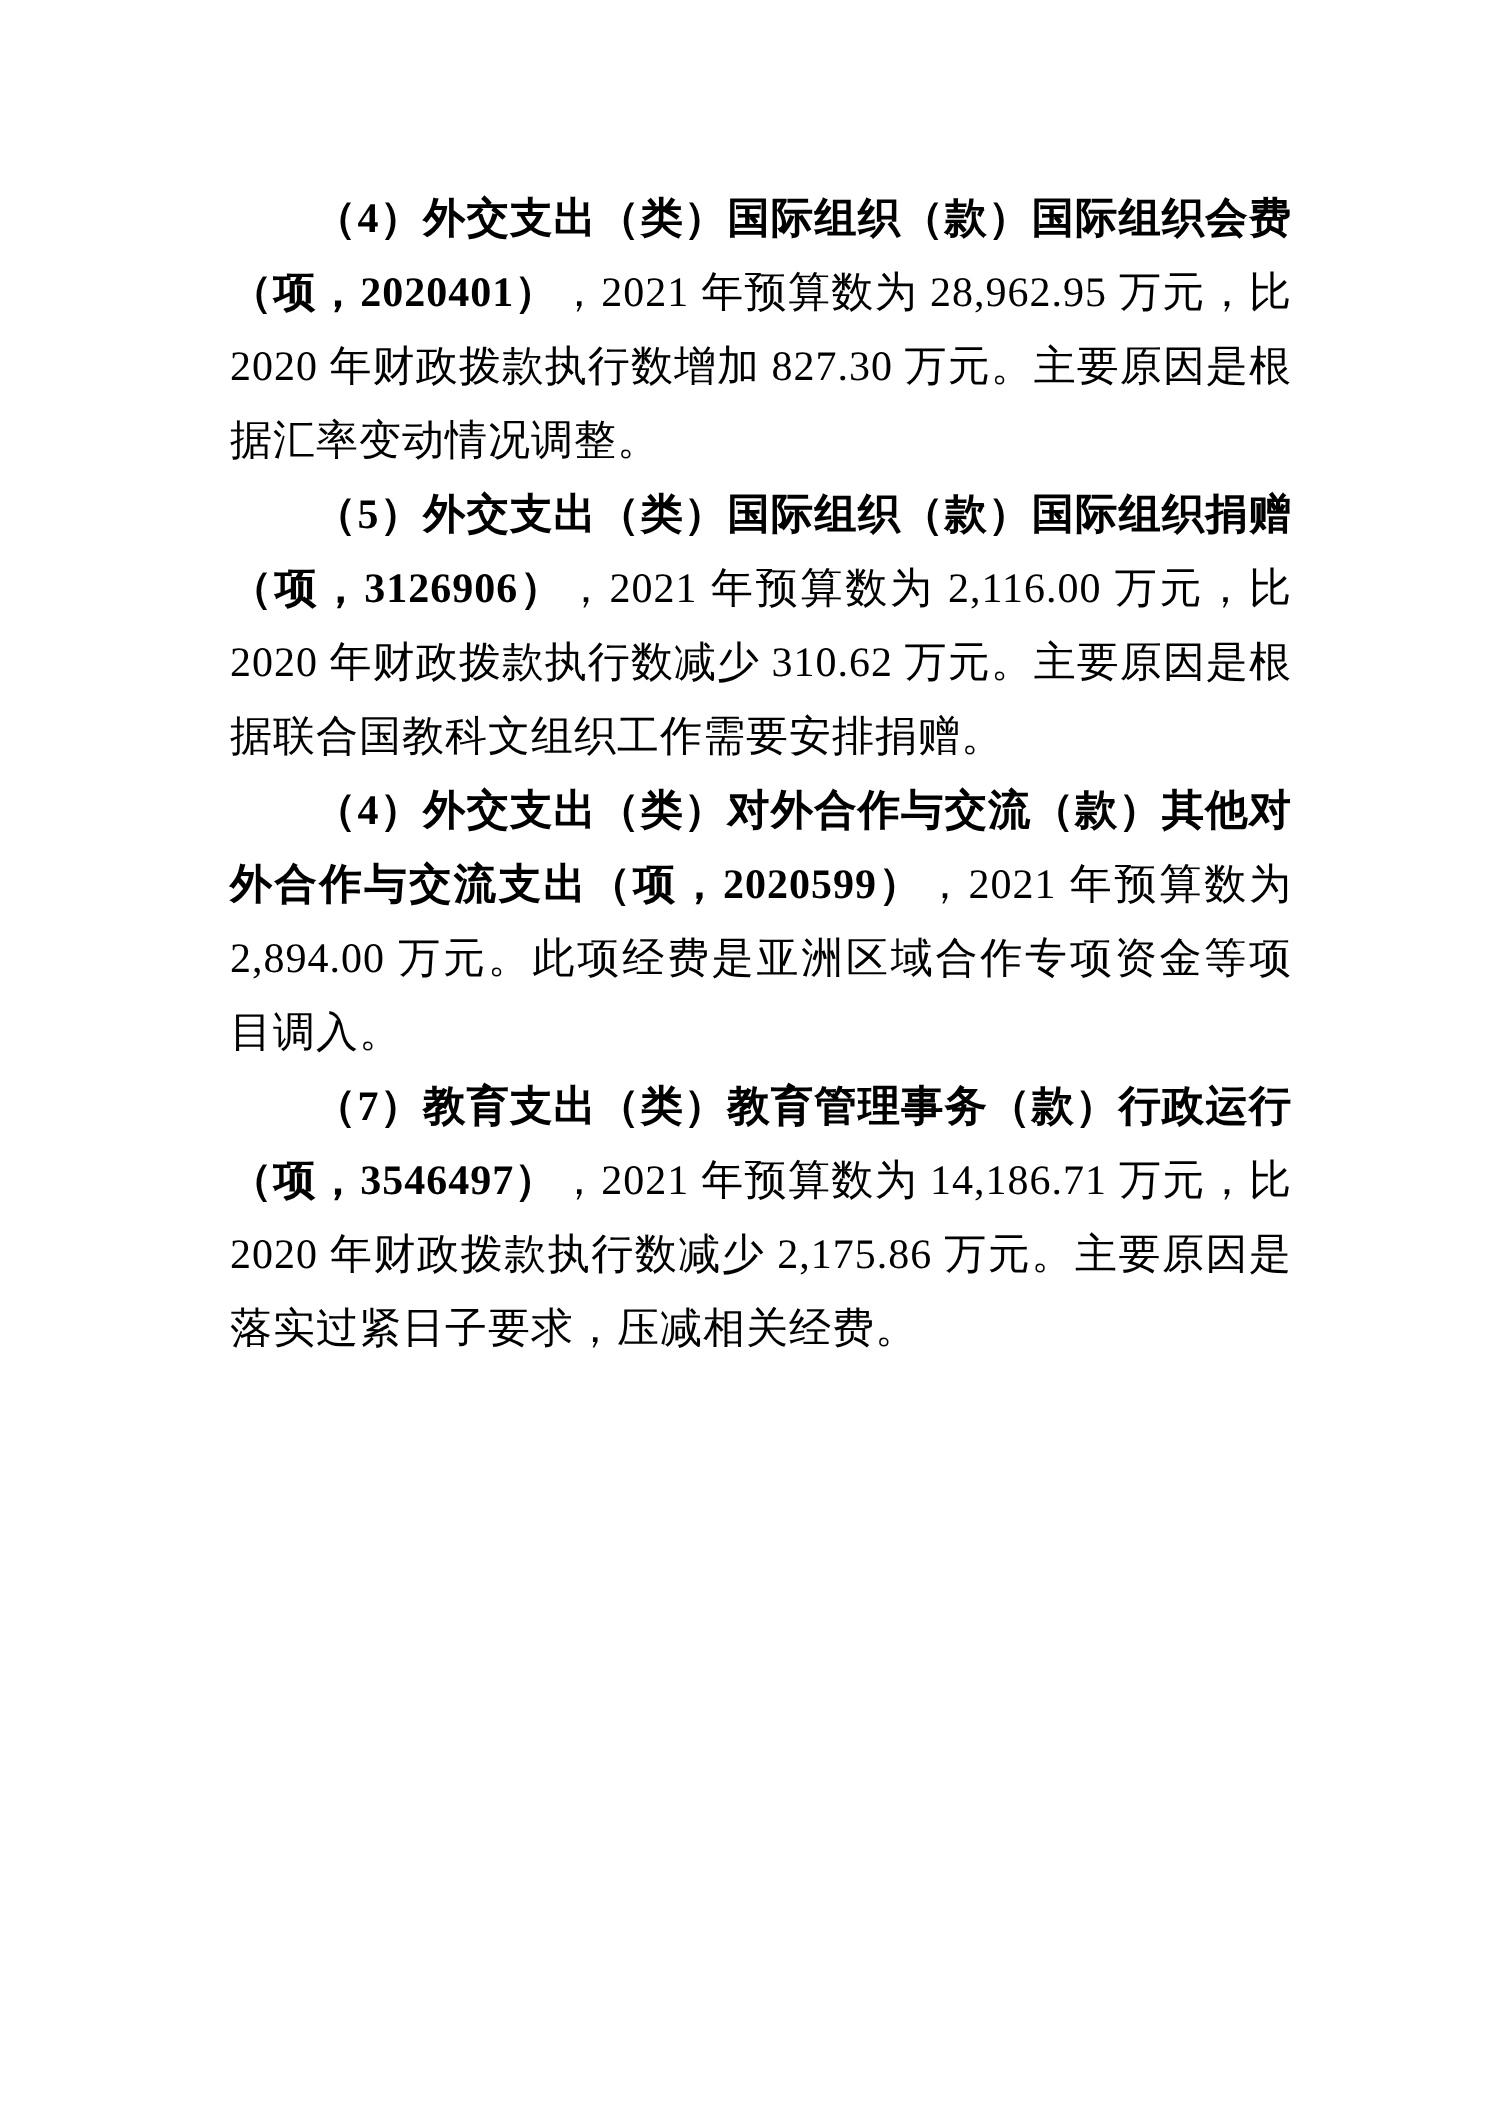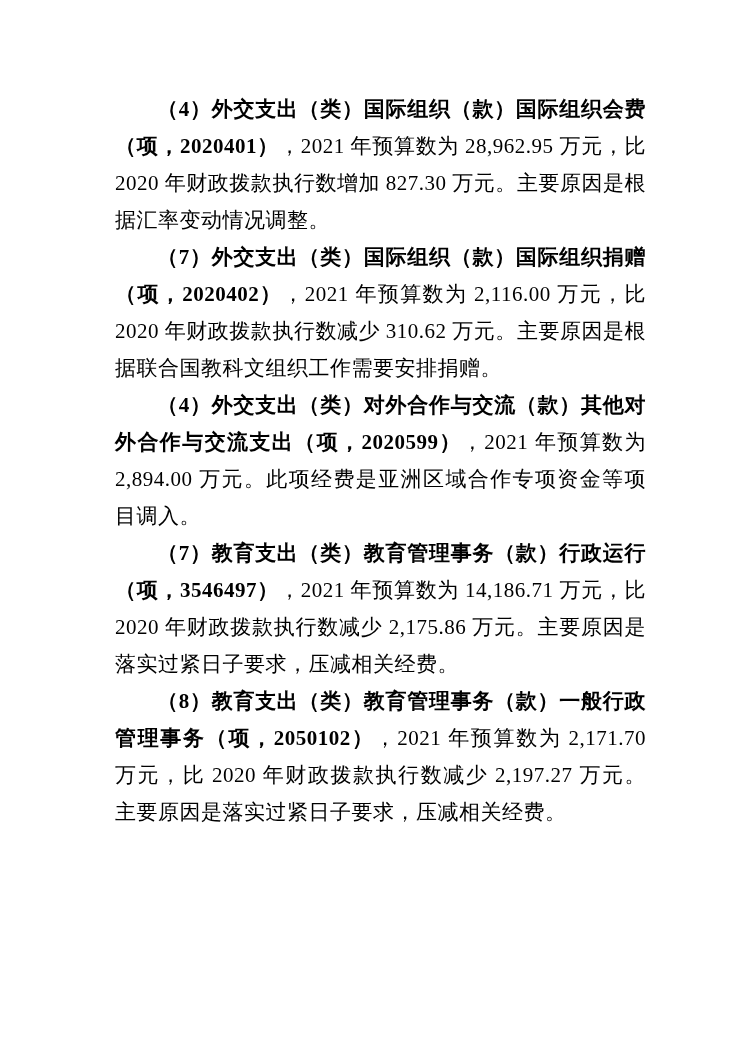--- a/index.html
+++ b/index.html
@@ -47,19 +47,18 @@
     line-height: 16px;
     color: #ef4444;
   }
 </style>
 </head>
 <body>
 
 <div class="page">
   <div class="doc-body">
     <p class="para"><b class="seg-bold">（4）外交支出（类）国际组织（款）国际组织会费（项，2020401）</b><span class="seg-regular">，2021 年预算数为 28,962.95 万元，比 2020 年财政拨款执行数增加 827.30 万元。主要原因是根据汇率变动情况调整。</span></p>
-    <p class="para"><b class="seg-bold">（7）外交支出（类）国际组织（款）国际组织捐赠（项，2020402）</b><span class="seg-regular">，2021 年预算数为 2,116.00 万元，比 2020 年财政拨款执行数减少 310.62 万元。主要原因是根据联合国教科文组织工作需要安排捐赠。</span></p>
+    <p class="para"><b class="seg-bold">（5）外交支出（类）国际组织（款）国际组织捐赠（项，3126906）</b><span class="seg-regular">，2021 年预算数为 2,116.00 万元，比 2020 年财政拨款执行数减少 310.62 万元。主要原因是根据联合国教科文组织工作需要安排捐赠。</span></p>
     <p class="para"><b class="seg-bold">（4）外交支出（类）对外合作与交流（款）其他对外合作与交流支出（项，2020599）</b><span class="seg-regular">，2021 年预算数为 2,894.00 万元。此项经费是亚洲区域合作专项资金等项目调入。</span></p>
     <p class="para"><b class="seg-bold">（7）教育支出（类）教育管理事务（款）行政运行（项，3546497）</b><span class="seg-regular">，2021 年预算数为 14,186.71 万元，比 2020 年财政拨款执行数减少 2,175.86 万元。主要原因是落实过紧日子要求，压减相关经费。</span></p>
-    <p class="para"><b class="seg-bold">（8）教育支出（类）教育管理事务（款）一般行政管理事务（项，2050102）</b><span class="seg-regular">，2021 年预算数为 2,171.70 万元，比 2020 年财政拨款执行数减少 2,197.27 万元。主要原因是落实过紧日子要求，压减相关经费。</span></p>
   </div>
   <div class="page-number">29</div>
 </div>
 
 </body></html>

